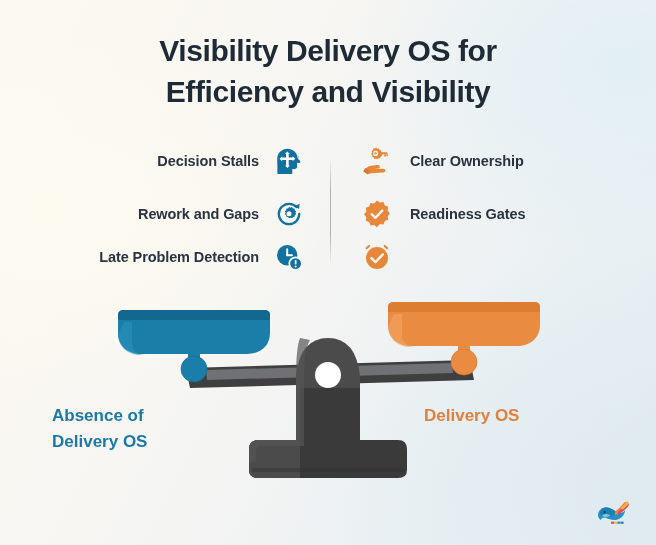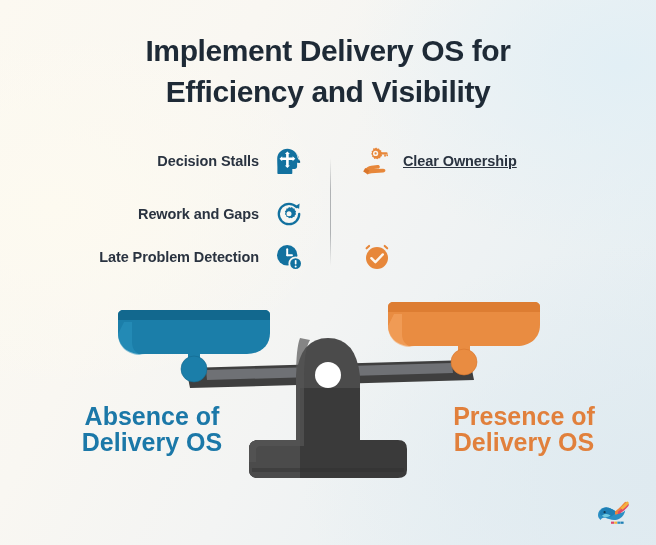--- a/index.html
+++ b/index.html
@@ -87,21 +87,21 @@
   .feat-row.r2 { top: 99px; }
 
   .feat-label {
     font-size: 14.5px;
     font-weight: bold;
     color: #2a3340;
     white-space: nowrap;
     letter-spacing: -0.1px;
   }
   .col-left .feat-label  { margin-right: 13px; }
-  .col-right .feat-label { margin-left: 9px; text-decoration: underline; }
+  .col-right .feat-label { margin-left: 16px; }
 
   .feat-icon {
     width: 34px;
     height: 34px;
     flex: 0 0 34px;
     display: block;
   }
 
   
   .scale-wrap {
@@ -109,22 +109,22 @@
     left: 0;
     top: 292px;
     width: 656px;
     height: 205px;
   }
   .scale-svg { display: block; width: 656px; height: 205px; }
 
   
   .side-label {
     position: absolute;
-    text-align: center;
-    font-size: 25px;
+    text-align: left;
+    font-size: 17px;
     font-weight: bold;
     line-height: 26px;
     white-space: nowrap;
   }
   .side-label .l2 { display: block; }
   .label-left {
     left: 52px;
     top: 403px;
     width: 200px;
     color: #1b78a8;
@@ -145,21 +145,21 @@
     height: 42px;
   }
   .logo svg { display: block; width: 50px; height: 42px; }
 </style>
 </head>
 <body>
 
 <div id="poster">
 
   <div class="title-wrap">
-    <span class="title-line">Implement Delivery OS for</span>
+    <span class="title-line">Visibility Delivery OS for</span>
     <span class="title-line">Efficiency and Visibility</span>
   </div>
 
   <div class="columns">
 
     <div class="divider"></div>
 
     <div class="col col-left">
 
       <div class="feat-row r0">
@@ -229,20 +229,29 @@
               <rect x="24.2" y="10.3" width="1.7" height="2.4" rx="0.7"></rect>
               <rect x="26.4" y="10.3" width="1.6" height="1.9" rx="0.7"></rect>
             </g>
             <path d="M4.6 26.3c1.3-2.6 3.6-4.3 6.5-4.6l6.4-.6c1.3-.1 2.2.6 2.3 1.6.1 1-.7 1.8-1.9 1.9l-4.1.4 9.3-.2c1.4 0 2.3.7 2.3 1.7 0 1.1-.9 1.9-2.3 2l-11.6.7c-1.6.1-3 .5-4.2 1.3z" fill="#e7873a"></path>
             <path d="M3.2 27.6l2-3.6 4.2 2.4-2 3.6z" fill="#d9762c"></path>
           </svg>
         </span>
         <span class="feat-label">Clear Ownership</span>
       </div>
 
+      <div class="feat-row r1">
+        <span class="feat-icon">
+          <svg viewBox="0 0 34 34" xmlns="http://www.w3.org/2000/svg">
+            <path d="M17 3.4l2.9 2.2 3.6-.5 1.3 3.4 3.4 1.3-.5 3.6 2.2 2.9-2.2 2.9.5 3.6-3.4 1.3-1.3 3.4-3.6-.5L17 30.2l-2.9-2.2-3.6.5-1.3-3.4-3.4-1.3.5-3.6-2.2-2.9 2.2-2.9-.5-3.6 3.4-1.3 1.3-3.4 3.6.5z" fill="#e7873a"></path>
+            <path d="M11.7 17.2l3.6 3.6 6.9-7.1" fill="none" stroke="#fdf6ee" stroke-width="2.4" stroke-linecap="round" stroke-linejoin="round"></path>
+          </svg>
+        </span>
+        <span class="feat-label">Readiness Gates</span>
+      </div>
 
       <div class="feat-row r2">
         <span class="feat-icon">
           <svg viewBox="0 0 34 34" xmlns="http://www.w3.org/2000/svg">
             <g stroke="#e7873a" stroke-width="2.1" stroke-linecap="round">
               <line x1="6.6" y1="8.3" x2="9.1" y2="5.9"></line>
               <line x1="27.2" y1="8.3" x2="24.7" y2="5.9"></line>
             </g>
             <circle cx="17" cy="18" r="11" fill="#e7873a"></circle>
             <path d="M11.4 18.2l4 4 7.4-7.8" fill="none" stroke="#fdf6ee" stroke-width="2.4" stroke-linecap="round" stroke-linejoin="round"></path>
@@ -289,21 +298,20 @@
       </g>
     </svg>
   </div>
 
   <div class="side-label label-left">
     <span>Absence of</span>
     <span class="l2">Delivery OS</span>
   </div>
 
   <div class="side-label label-right">
-    <span>Presence of</span>
     <span class="l2">Delivery OS</span>
   </div>
 
   <div class="logo">
     <svg viewBox="0 0 50 42" xmlns="http://www.w3.org/2000/svg">
       <path d="M6 22c0-4.5 4-8 9-7.6 3 .2 5 1.6 7.6 3.3 2.4 1.6 4.6 2.4 7 2 1.6-.3 2.6-1.2 3.6-2.4-.4 3.4-2.3 6.4-5.4 8.2-3.6 2.1-7.3 1.9-10.7.6-2-.8-3.6-1.6-5.4-1.4-1.6.2-2.6 1-3.2 2.2-1.5-1.3-2.5-2.9-2.5-4.9z" fill="#2b8fc4"></path>
       <path d="M14.5 14.4c4 .3 6.4 2.3 9.6 4.1-1.6 3.2-4.4 5.4-8 5.8-2.8.3-5.2-.6-7.2-2.2-.5-.4-.9-.9-1.2-1.4.5-3.6 3.4-6.5 6.8-6.3z" fill="#1e7fb5"></path>
       <path d="M23 18.6c3.4-2.6 6.4-5.8 9.4-9.1.8-.9 2-1 2.6-.2.5.7.4 1.6-.2 2.4-2 2.8-4.2 5.4-6.8 7.6-1.6 1.4-3.4 2.4-5 2.3z" fill="#f0843c"></path>
       <path d="M26 18.8c3-2.3 5.6-5 8-7.9.8-.9 2.1-.8 2.6.2.4.8.1 1.7-.6 2.5-2.3 2.6-4.8 4.9-7.6 6.7-1 .6-1.9.8-2.4.5z" fill="#e0476b"></path>
       <path d="M28.6 14.8c2-1.7 3.8-3.6 5.6-5.6.7-.8 1.8-.8 2.3 0 .4.7.2 1.5-.4 2.2-1.7 2-3.6 3.8-5.7 5.3z" fill="#f4b13e"></path>

